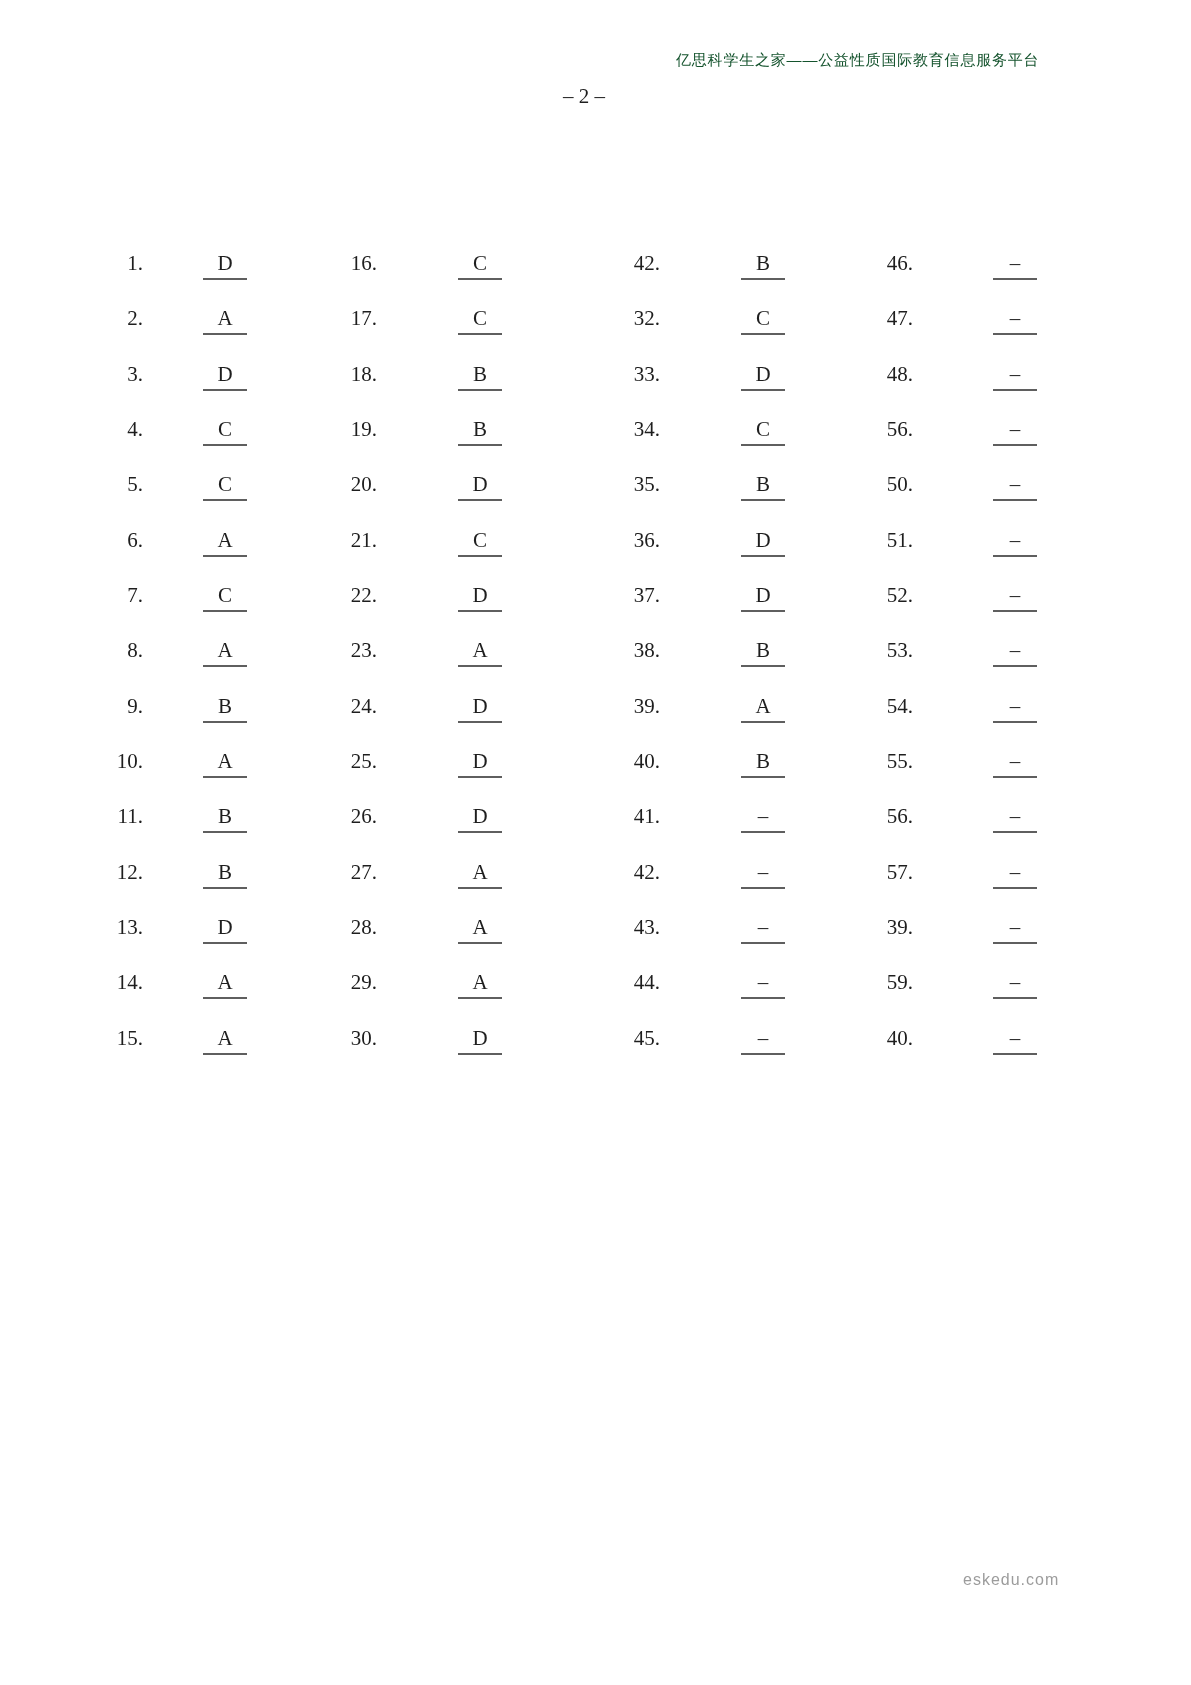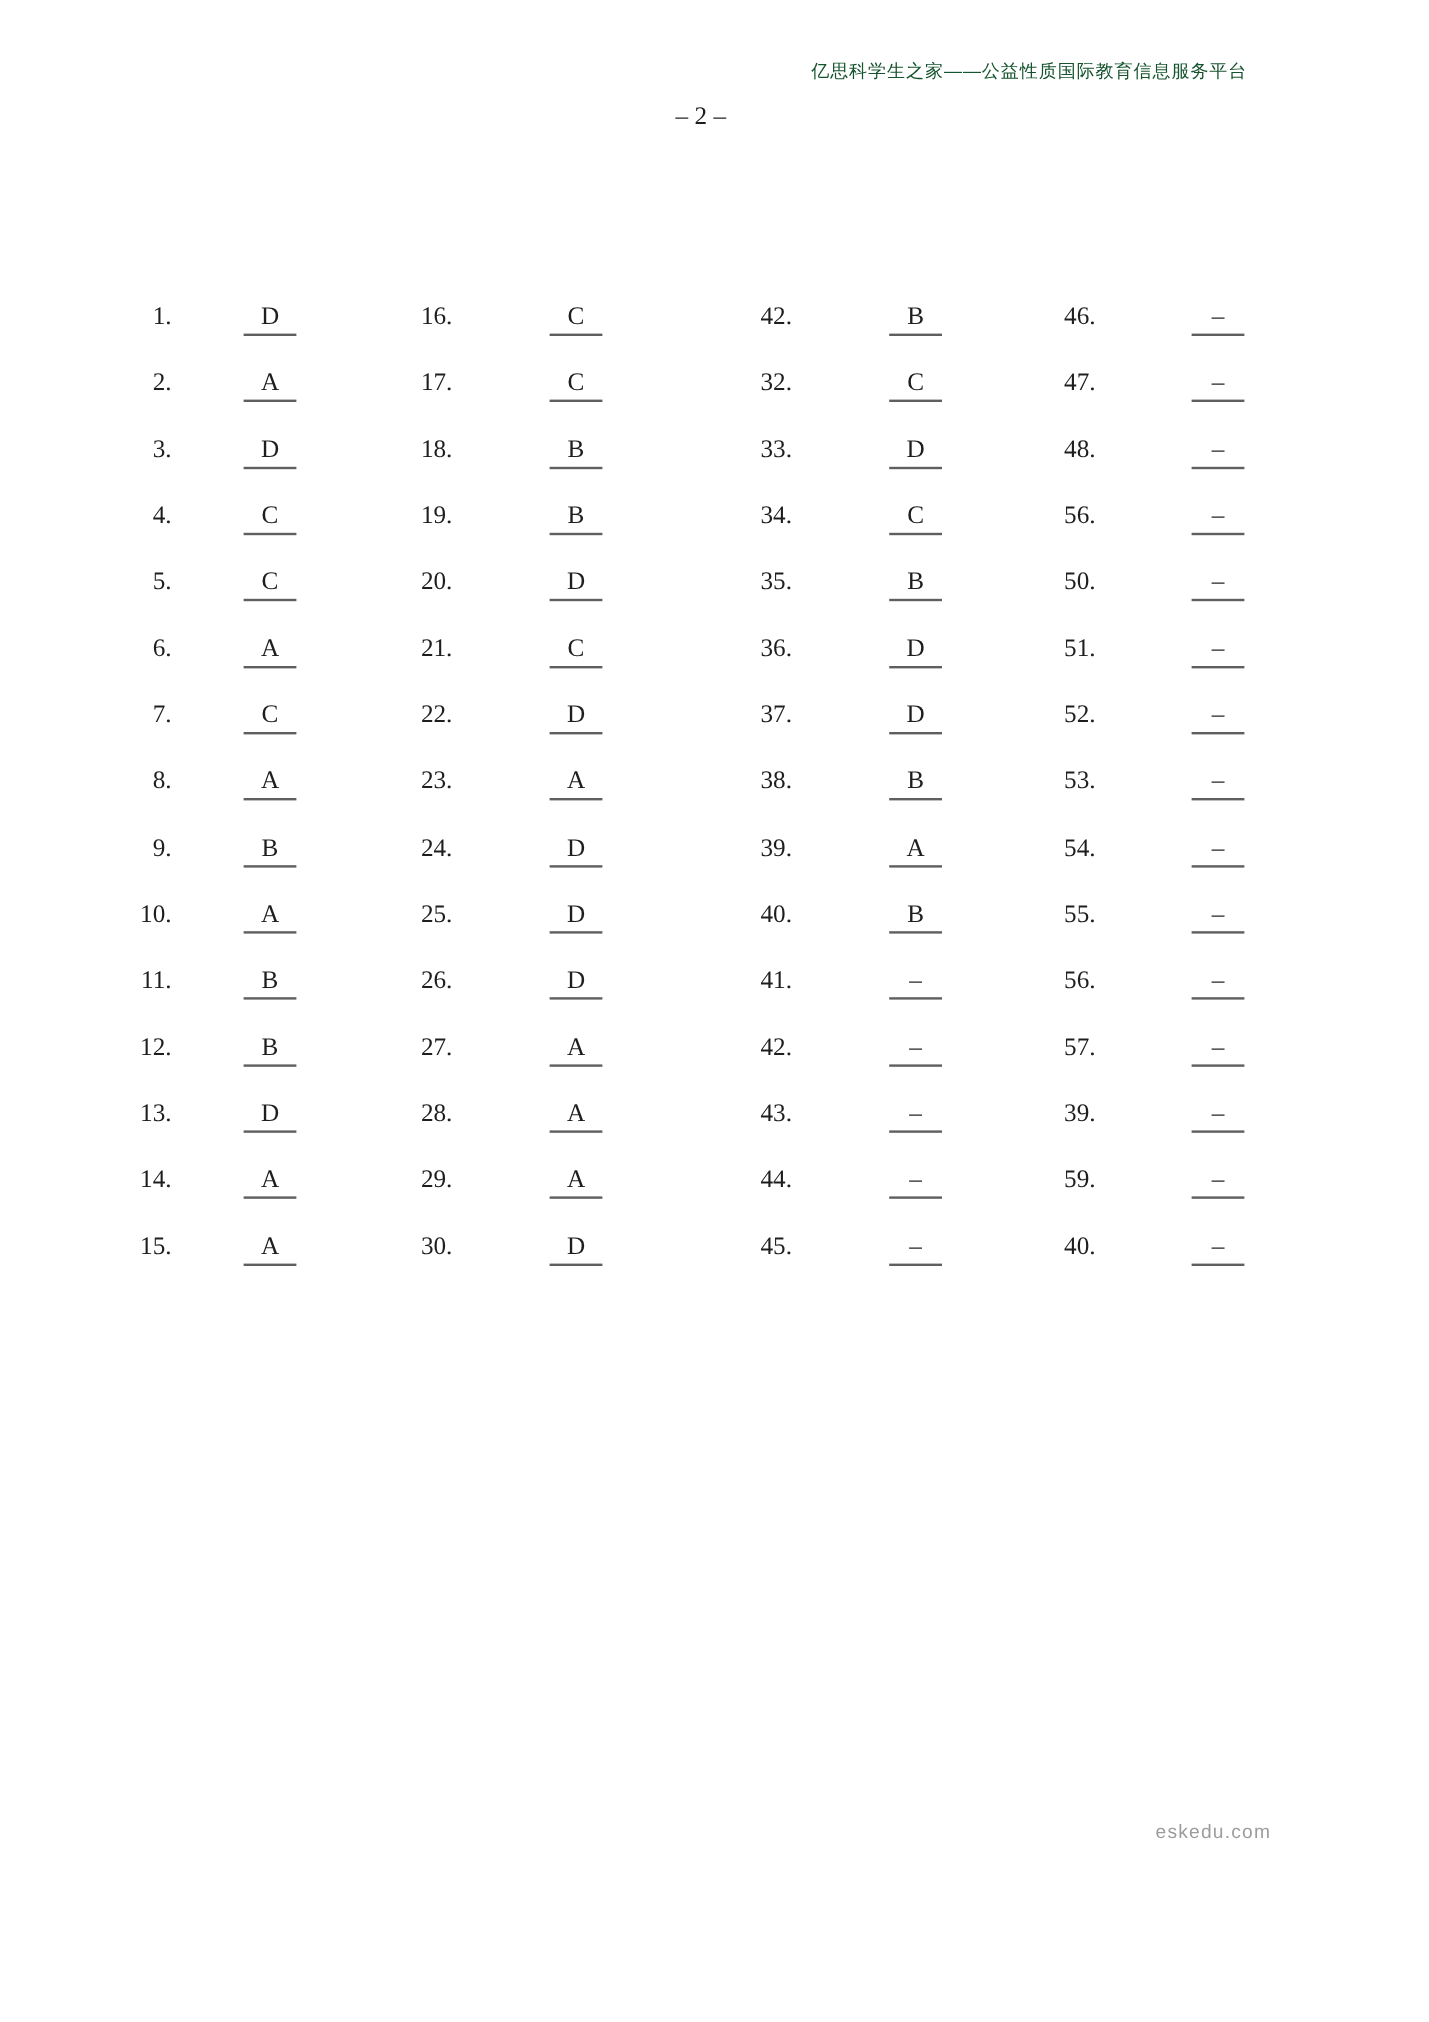--- a/index.html
+++ b/index.html
@@ -59,21 +59,21 @@
     display: inline-block;
     min-width: 38px;
     text-align: center;
     padding: 0 3px 3px 3px;
     border-bottom: 2px solid #5f5f5f;
   }
 
   
   .watermark {
     position: absolute;
-    left: 963px; top: 1518px;
+    left: 963px; top: 1570px;
     font-family: "Liberation Sans", sans-serif;
     font-size: 16px; line-height: 19px;
     letter-spacing: 1px;
     color: #9c9c9c;
     white-space: nowrap;
   }
 </style>
 </head>
 <body>
 

